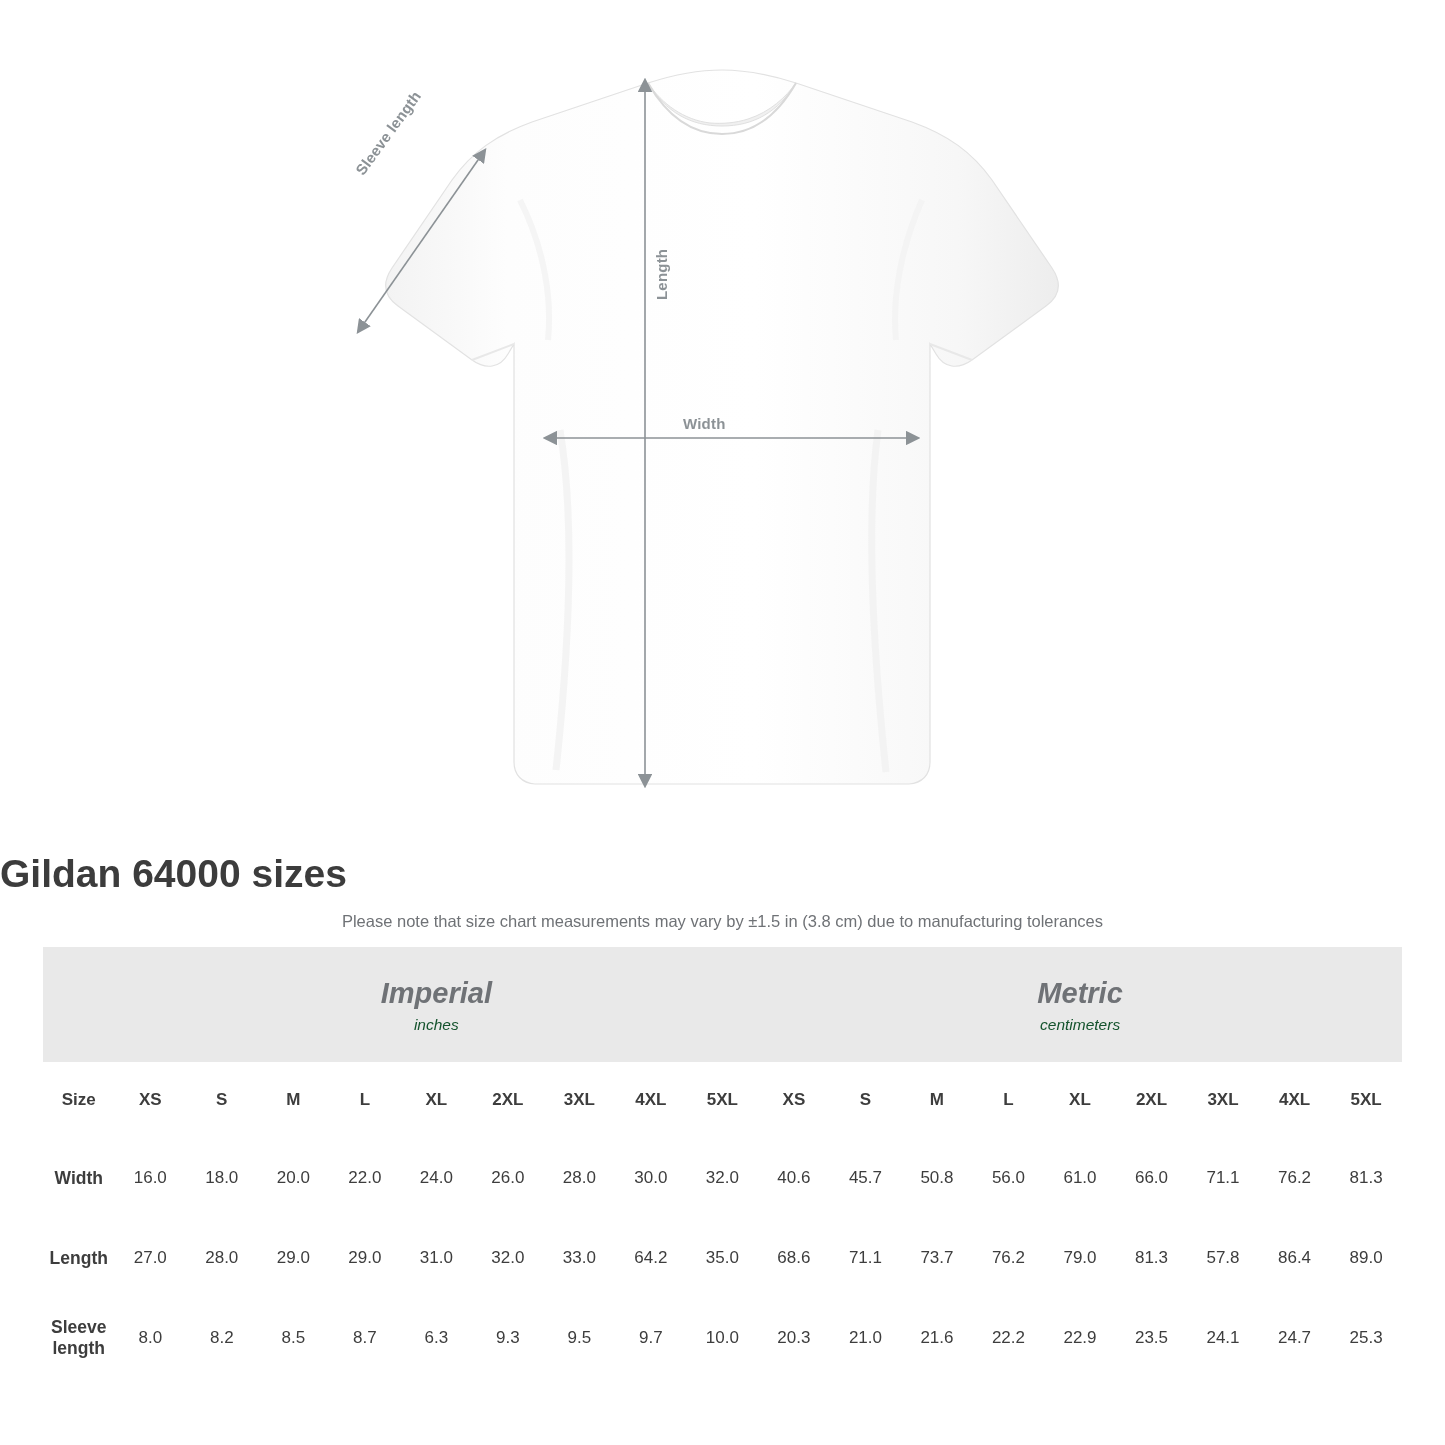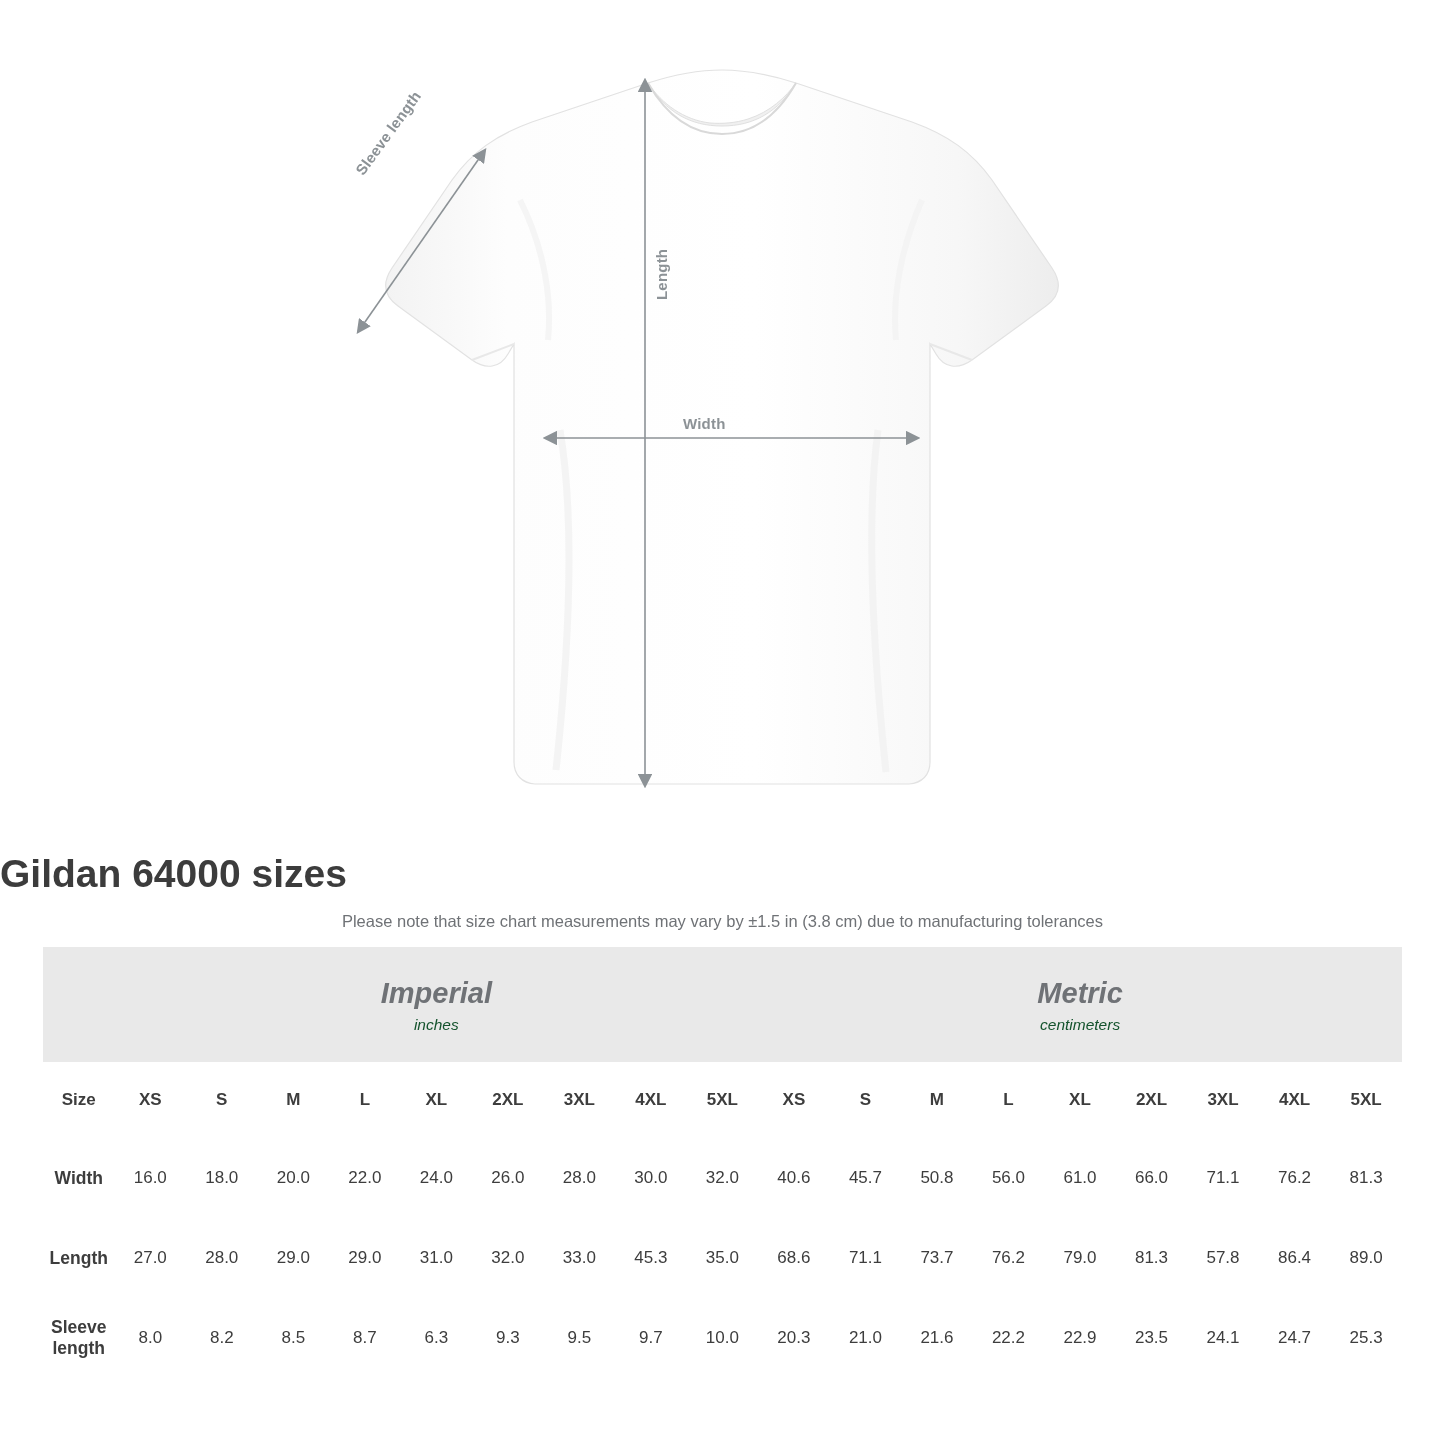--- a/index.html
+++ b/index.html
@@ -282,21 +282,21 @@
 
         <tr class="data-row">
           <td class="rowhead">Length</td>
           <td class="cell">27.0</td>
           <td class="cell">28.0</td>
           <td class="cell">29.0</td>
           <td class="cell">29.0</td>
           <td class="cell">31.0</td>
           <td class="cell">32.0</td>
           <td class="cell">33.0</td>
-          <td class="cell">45.3</td>
+          <td class="cell">64.2</td>
           <td class="cell">35.0</td>
           <td class="cell">68.6</td>
           <td class="cell">71.1</td>
           <td class="cell">73.7</td>
           <td class="cell">76.2</td>
           <td class="cell">79.0</td>
           <td class="cell">81.3</td>
           <td class="cell">57.8</td>
           <td class="cell">86.4</td>
           <td class="cell">89.0</td>

